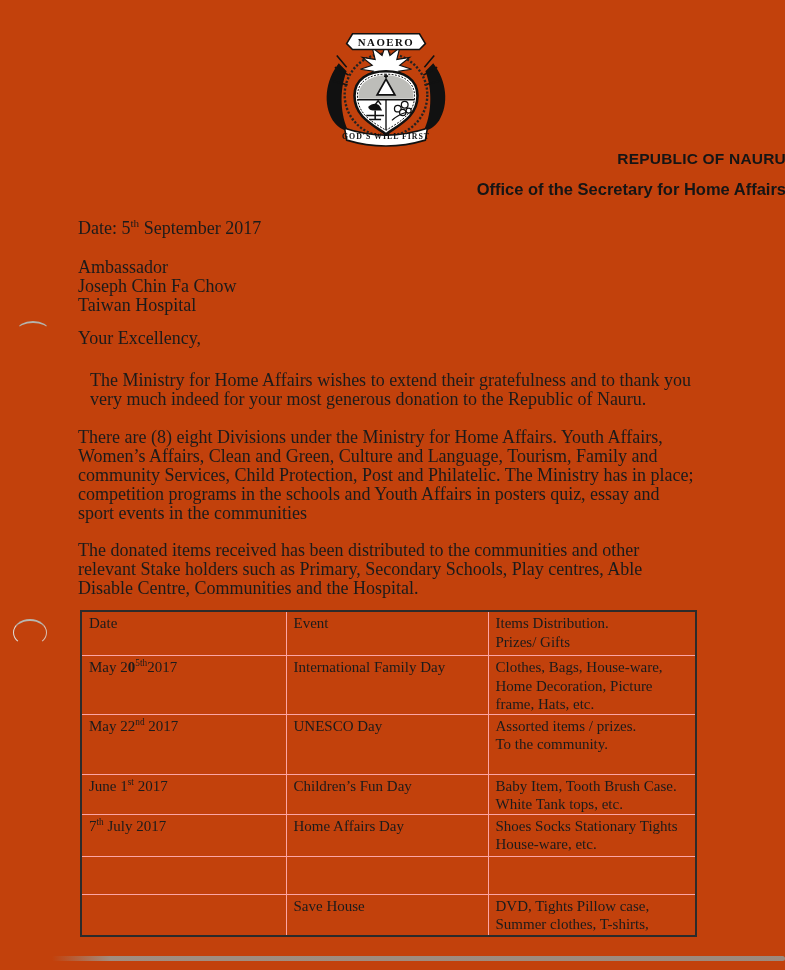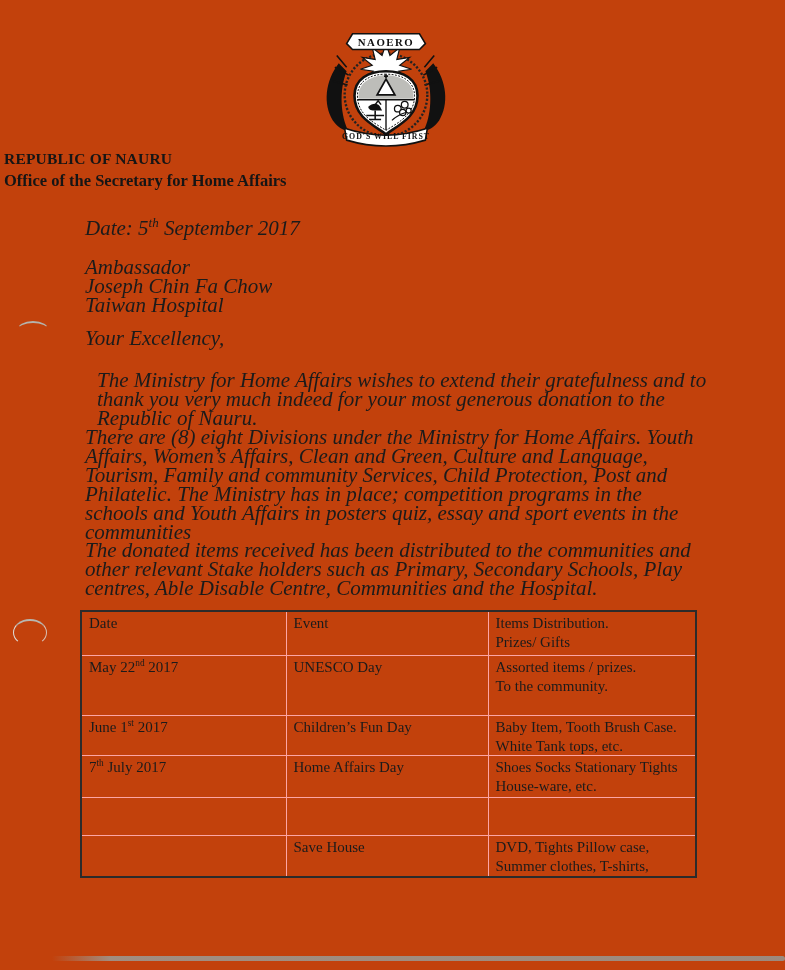--- a/index.html
+++ b/index.html
@@ -7,26 +7,26 @@
     position:relative;
     width:785px;height:970px;
     background:#c2410c;
     overflow:hidden;
     font-family:"Liberation Serif", serif;
     color:#1b1b1b;
   }
   
   .seal{position:absolute;left:317px;top:22px;width:138px;height:126px;}
   
-  .titles{position:absolute;left:4px;top:150px;width:774px;text-align:left;
-    font-family:Liberation Serif, serif;font-weight:bold;color:#151515;}
+  .titles{position:absolute;left:12px;top:150px;width:774px;text-align:right;
+    font-family:Liberation Sans, sans-serif;font-weight:bold;color:#151515;}
   .title1{font-size:15.5px;letter-spacing:.2px;}
-  .title2{font-size:16.5px;margin-top:3px;}
+  .title2{font-size:16.5px;margin-top:12px;}
   
-  .bodytext{position:absolute;left:85px;width:618px;font-size:21px;line-height:19px;font-style:italic;}
+  .bodytext{position:absolute;left:78px;width:618px;font-size:18px;line-height:19px;}
   sup.ss{font-size:62%;vertical-align:super;line-height:0;}
   .b0{font-weight:bold;}
   
   table.dist{
     position:absolute;left:80px;top:610px;
     border-collapse:collapse;table-layout:fixed;
     width:615px;font-size:15px;line-height:18.5px;color:#1b1b1b;
     border:2px solid #2b2b2b;
   }
   table.dist td{
@@ -118,20 +118,25 @@
         <col style="width:208px">
       </colgroup>
     <tbody>
         <tr>
       <td style="height:41px">Date</td>
       <td>Event</td>
       <td class="prewrap">Items Distribution.
 Prizes/ Gifts</td>
     </tr>
     <tr>
+      <td style="height:51px"><span>May 2</span><span class="b0">0</span><sup class="ss">5th</sup><span>2017</span></td>
+      <td>International Family Day</td>
+      <td class="prewrap">Clothes, Bags, House-ware, Home Decoration, Picture frame, Hats, etc.</td>
+    </tr>
+    <tr>
       <td style="height:57px"><span>May 22</span><sup class="ss">nd</sup><span> 2017</span></td>
       <td>UNESCO Day</td>
       <td class="prewrap">Assorted items / prizes.
 To the community.</td>
     </tr>
     <tr>
       <td style="height:37px"><span>June 1</span><sup class="ss">st</sup><span> 2017</span></td>
       <td>Children’s Fun Day</td>
       <td class="prewrap">Baby Item, Tooth Brush Case. White Tank tops, etc.</td>
     </tr>

